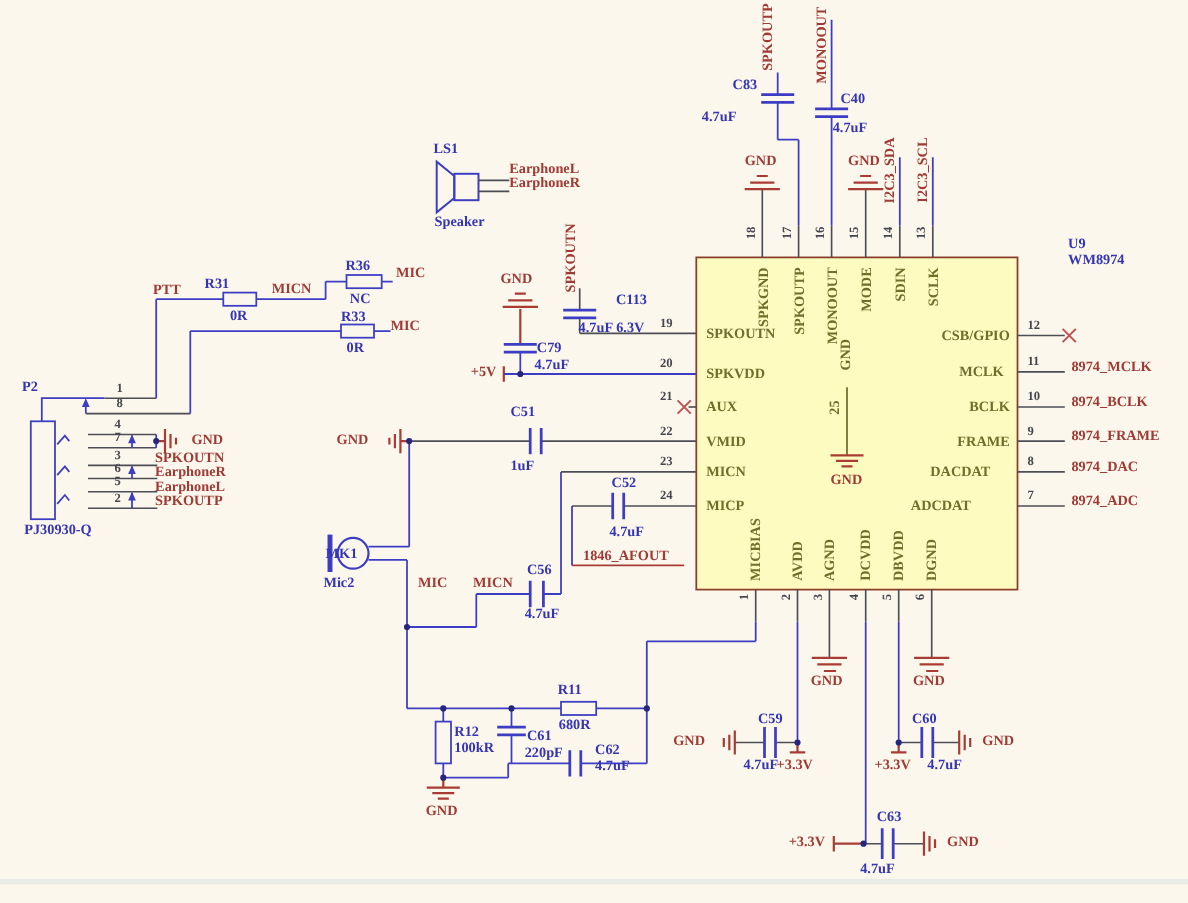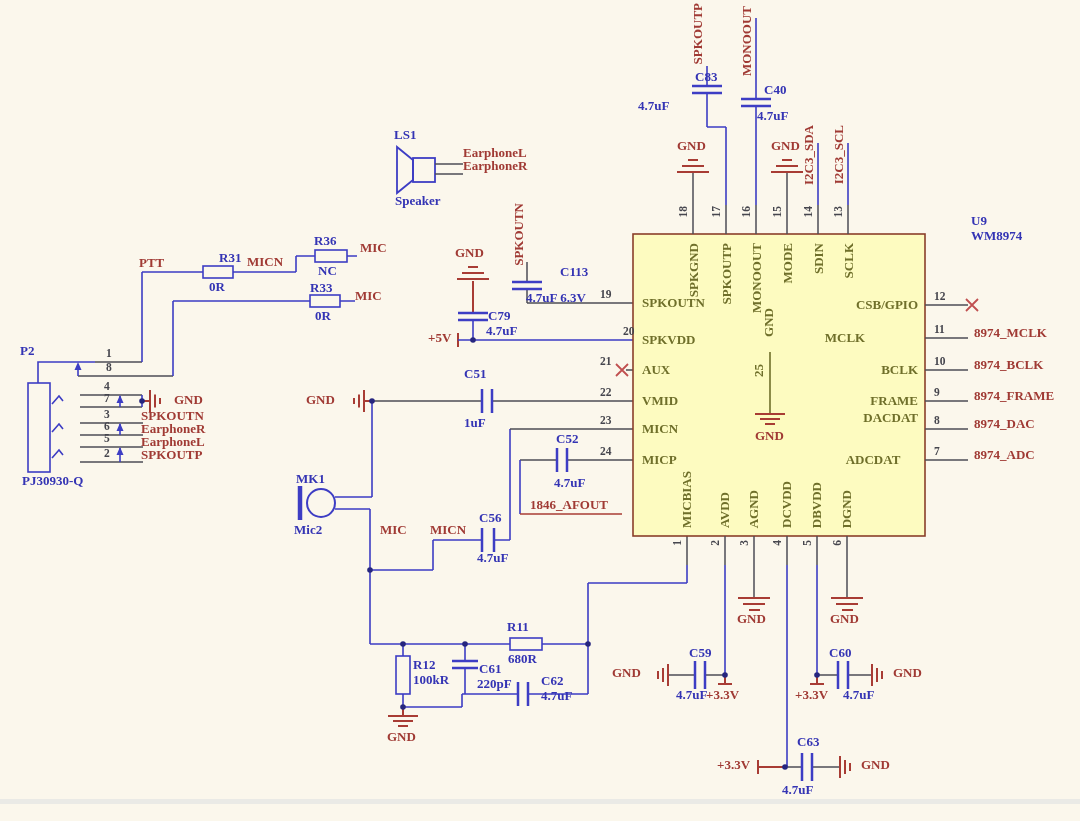--- a/index.html
+++ b/index.html
@@ -130,21 +130,21 @@
         <circle cx="465" cy="644" r="2.8"></circle>
     <circle cx="588" cy="644" r="2.8"></circle>
         <circle cx="403" cy="707" r="2.8"></circle>
     <circle cx="725" cy="675" r="2.8"></circle>
         <circle cx="817" cy="675" r="2.8"></circle>
     <circle cx="785" cy="767" r="2.8"></circle>
   </g>
 </svg>
 
 <span class="t r v" style="left:691px;top:3px">SPKOUTP</span>
-<span class="t b" style="left:695px;top:70px">C83</span>
+<span class="t b" style="left:666px;top:70px">C83</span>
 <span class="t b" style="left:638px;top:99px">4.7uF</span>
 <span class="t r v" style="left:740px;top:6px">MONOOUT</span>
 <span class="t b" style="left:764px;top:83px">C40</span>
 <span class="t b" style="left:757px;top:109px">4.7uF</span>
 <span class="t r" style="left:677px;top:139px">GND</span>
 <span class="t r" style="left:771px;top:139px">GND</span>
 <span class="t r v" style="left:802px;top:125px">I2C3_SDA</span>
 <span class="t r v" style="left:832px;top:125px">I2C3_SCL</span>
 
 <span class="t b" style="left:971px;top:214px">U9</span>
@@ -158,38 +158,38 @@
 <span class="t g v" style="left:833px;top:206px">13</span>
 
 <span class="t o v" style="left:687px;top:243px">SPKGND</span>
 <span class="t o v" style="left:720px;top:243px">SPKOUTP</span>
 <span class="t o v" style="left:750px;top:243px">MONOOUT</span>
 <span class="t o v" style="left:781px;top:243px">MODE</span>
 <span class="t o v" style="left:812px;top:243px">SDIN</span>
 <span class="t o v" style="left:842px;top:243px">SCLK</span>
 
 <span class="t g" style="left:600px;top:289px">19</span>
-<span class="t g" style="left:623px;top:326px">20</span>
+<span class="t g" style="left:600px;top:326px">20</span>
 <span class="t g" style="left:600px;top:356px">21</span>
 <span class="t g" style="left:600px;top:387px">22</span>
 <span class="t g" style="left:600px;top:415px">23</span>
 <span class="t g" style="left:600px;top:446px">24</span>
 <span class="t o" style="left:642px;top:296px">SPKOUTN</span>
 <span class="t o" style="left:642px;top:333px">SPKVDD</span>
 <span class="t o" style="left:642px;top:363px">AUX</span>
 <span class="t o" style="left:642px;top:394px">VMID</span>
 <span class="t o" style="left:642px;top:422px">MICN</span>
 <span class="t o" style="left:642px;top:453px">MICP</span>
 
 <span class="t o" style="left:828px;top:298px;width:90px;text-align:right">CSB/GPIO</span>
-<span class="t o" style="left:800px;top:331px;width:90px;text-align:center">MCLK</span>
+<span class="t o" style="left:872px;top:331px;width:90px;text-align:left">MCLK</span>
 <span class="t o" style="left:828px;top:363px;width:90px;text-align:right">BCLK</span>
 <span class="t o" style="left:828px;top:394px;width:90px;text-align:right">FRAME</span>
-<span class="t o" style="left:828px;top:411px;width:90px;text-align:right">DACDAT</span>
-<span class="t o" style="left:828px;top:453px;width:90px;text-align:center">ADCDAT</span>
+<span class="t o" style="left:828px;top:422px;width:90px;text-align:center">DACDAT</span>
+<span class="t o" style="left:828px;top:453px;width:90px;text-align:left">ADCDAT</span>
 <span class="t g" style="left:934px;top:291px">12</span>
 <span class="t g" style="left:934px;top:324px">11</span>
 <span class="t g" style="left:934px;top:356px">10</span>
 <span class="t g" style="left:934px;top:387px">9</span>
 <span class="t g" style="left:934px;top:415px">8</span>
 <span class="t g" style="left:934px;top:446px">7</span>
 <span class="t r" style="left:974px;top:326px">8974_MCLK</span>
 <span class="t r" style="left:974px;top:358px">8974_BCLK</span>
 <span class="t r" style="left:974px;top:389px">8974_FRAME</span>
 <span class="t r" style="left:974px;top:417px">8974_DAC</span>
@@ -221,21 +221,21 @@
 <span class="t r" style="left:428px;top:331px">+5V</span>
 
 <span class="t r" style="left:306px;top:393px">GND</span>
 <span class="t b" style="left:464px;top:367px">C51</span>
 <span class="t b" style="left:464px;top:416px">1uF</span>
 
 <span class="t b" style="left:556px;top:432px">C52</span>
 <span class="t b" style="left:554px;top:476px">4.7uF</span>
 <span class="t r" style="left:530px;top:498px">1846_AFOUT</span>
 
-<span class="t b" style="left:296px;top:472px">MK1</span>
+<span class="t b" style="left:296px;top:496px">MK1</span>
 <span class="t b" style="left:294px;top:523px">Mic2</span>
 <span class="t r" style="left:380px;top:523px">MIC</span>
 <span class="t r" style="left:430px;top:523px">MICN</span>
 <span class="t b" style="left:479px;top:511px">C56</span>
 <span class="t b" style="left:477px;top:551px">4.7uF</span>
 
 <span class="t b" style="left:507px;top:620px">R11</span>
 <span class="t b" style="left:508px;top:652px">680R</span>
 <span class="t b" style="left:413px;top:658px">R12</span>
 <span class="t b" style="left:413px;top:673px">100kR</span>
@@ -257,21 +257,21 @@
 <span class="t r" style="left:830px;top:612px">GND</span>
 <span class="t r" style="left:717px;top:758px">+3.3V</span>
 <span class="t b" style="left:797px;top:735px">C63</span>
 <span class="t b" style="left:782px;top:783px">4.7uF</span>
 <span class="t r" style="left:861px;top:758px">GND</span>
 
 <span class="t r" style="left:139px;top:256px">PTT</span>
 <span class="t r" style="left:247px;top:255px">MICN</span>
 <span class="t r" style="left:360px;top:241px">MIC</span>
 <span class="t r" style="left:355px;top:289px">MIC</span>
-<span class="t b" style="left:219px;top:251px">R31</span>
+<span class="t b" style="left:186px;top:251px">R31</span>
 <span class="t b" style="left:209px;top:280px">0R</span>
 <span class="t b" style="left:314px;top:234px">R36</span>
 <span class="t b" style="left:318px;top:264px">NC</span>
 <span class="t b" style="left:310px;top:281px">R33</span>
 <span class="t b" style="left:315px;top:309px">0R</span>
 
 <span class="t b" style="left:20px;top:344px">P2</span>
 <span class="t b" style="left:22px;top:474px">PJ30930-Q</span>
 <span class="t g" style="left:106px;top:348px">1</span>
 <span class="t g" style="left:106px;top:362px">8</span>

